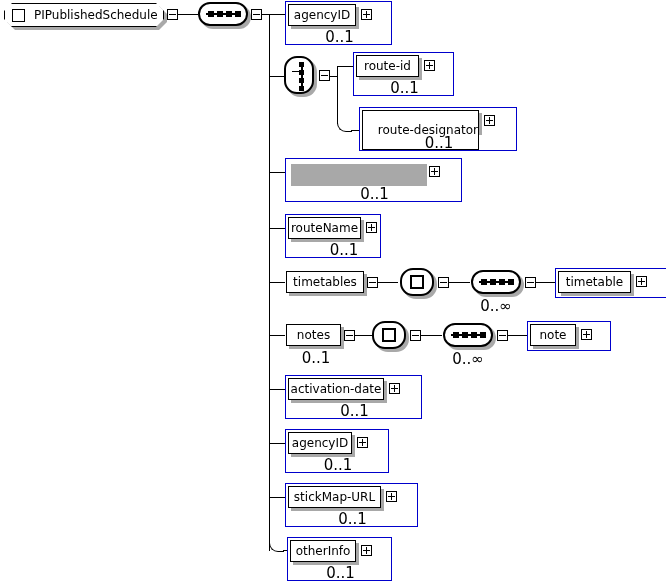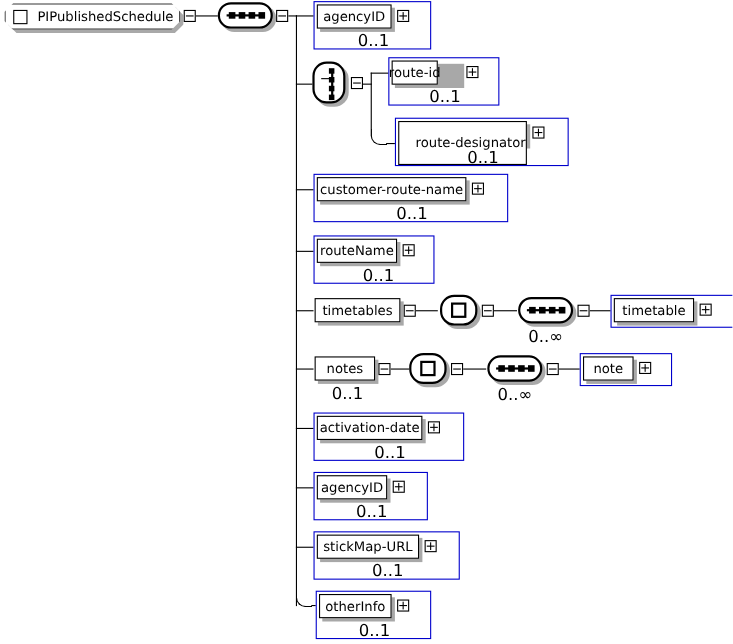--- a/index.html
+++ b/index.html
@@ -266,50 +266,47 @@
     <div class="chc-dot" style="top:28px;"></div>
   </div>
   <div class="toggle" style="left:319px; top:70px;"></div>
 
   <div class="hline" style="left:330px; top:76px; width:8px;"></div>
   <div class="vline" style="left:337px; top:66px; height:58px;"></div>
 
   <div class="hline" style="left:337px; top:66px; width:17px;"></div>
   <div class="elembox blue" style="left:353px; top:52px; width:101px; height:44px;">
     <div class="labelshadow" style="left:5px; top:5px; width:63px; height:22px;"></div>
-    <div class="labelbox" style="left:2px; top:2px; width:42px; height:22px;">
+    <div class="labelbox" style="left:2px; top:2px; width:63px; height:22px;">
       <span>route-id</span>
     </div>
     <div class="toggle plus" style="left:70px; top:7px;"></div>
     <div class="occurs" style="left:0; top:28px; width:101px;">0..1</div>
   </div>
 
   <div class="elbow" style="left:337px; top:117px;"></div>
   <div class="hline" style="left:351px; top:130px; width:9px;"></div>
   <div class="elembox blue" style="left:359px; top:107px; width:158px; height:44px;">
     <div class="labelshadow" style="left:5px; top:5px; width:117px; height:22px;"></div>
     <div class="labelbox" style="left:2px; top:2px; width:117px; height:40px;justify-content:flex-end;">
       <span>route-designator</span>
     </div>
     <div class="toggle plus" style="left:124px; top:7px;"></div>
     <div class="occurs" style="left:0; top:28px; width:158px;">0..1</div>
   </div>
 
   <div class="hline" style="left:269px; top:172px; width:17px;"></div>
   <div class="elembox blue" style="left:285px; top:158px; width:177px; height:44px;">
     <div class="labelshadow" style="left:5px; top:5px; width:136px; height:22px;"></div>
-    <div class="labelbox" style="left:2px; top:2px; width:136px; height:22px;">
-      <span>customer-route-name</span>
-    </div>
     <div class="toggle plus" style="left:143px; top:7px;"></div>
     <div class="occurs" style="left:0; top:28px; width:177px;">0..1</div>
   </div>
 
   <div class="hline" style="left:269px; top:228px; width:17px;"></div>
-  <div class="elembox blue" style="left:285px; top:214px; width:110px; height:44px;">
+  <div class="elembox blue" style="left:285px; top:214px; width:96px; height:44px;">
     <div class="labelshadow" style="left:5px; top:5px; width:73px; height:22px;"></div>
     <div class="labelbox" style="left:2px; top:2px; width:73px; height:22px;">
       <span>routeName</span>
     </div>
     <div class="toggle plus" style="left:80px; top:7px;"></div>
     <div class="occurs" style="left:0; top:28px; width:116px;">0..1</div>
   </div>
 
   <div class="hline" style="left:269px; top:282px; width:17px;"></div>
   <div class="elembox plain" style="left:285px; top:270px; width:85px; height:26px;">

